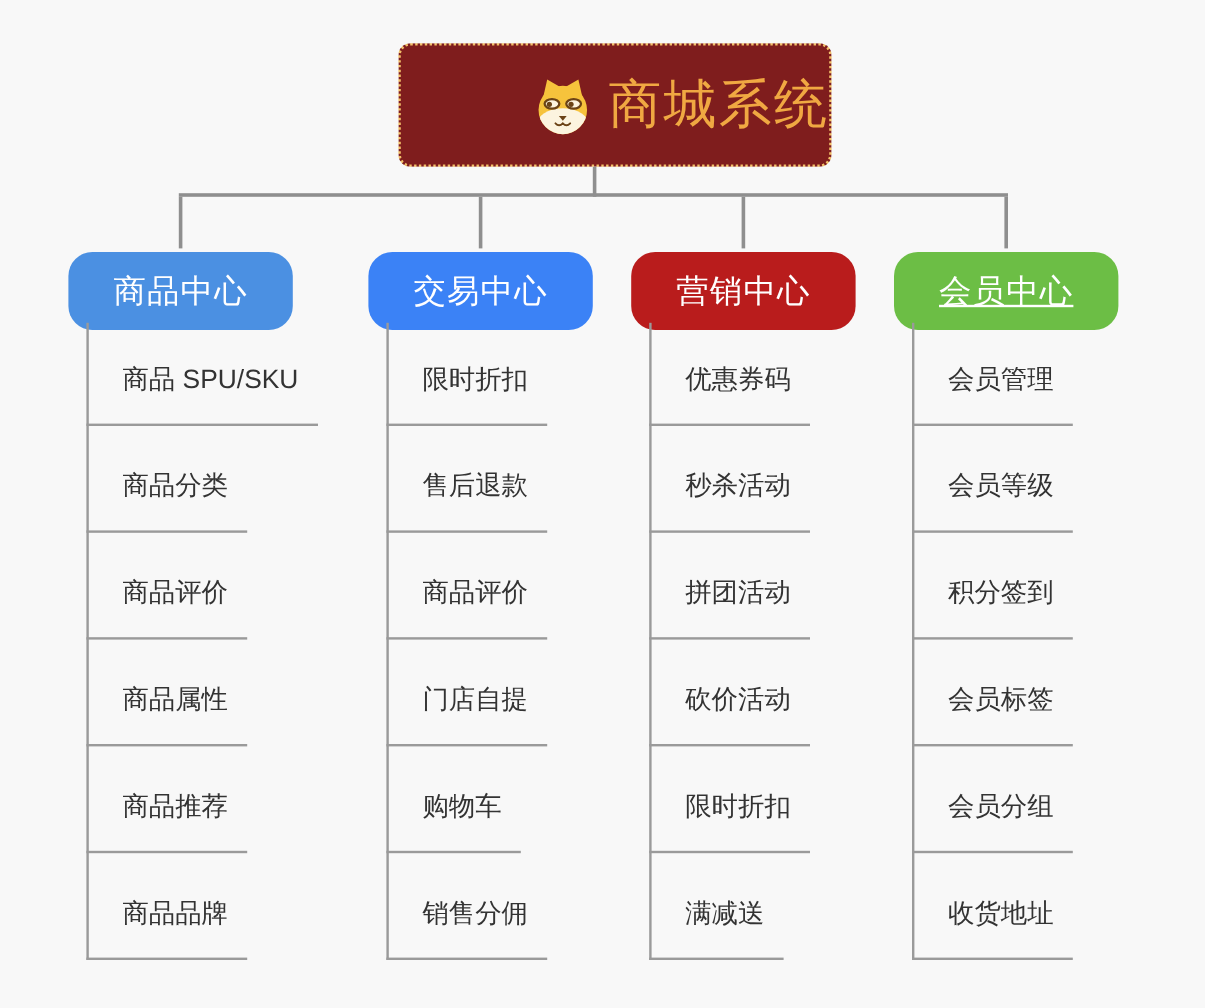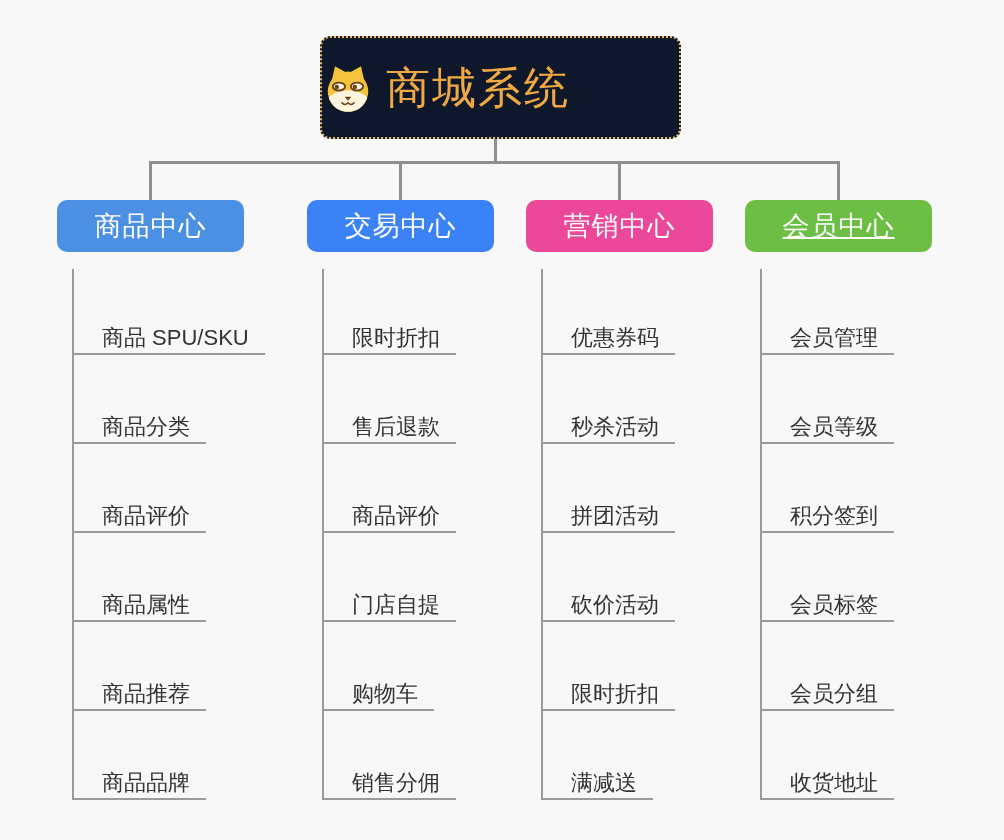--- a/index.html
+++ b/index.html
@@ -14,69 +14,69 @@
     overflow: hidden;
   }
   #canvas {
     position: relative;
     width: 1004px;
     height: 840px;
   }
   
   .root-node {
     position: absolute;
-    left: 320px;
+    left: 332px;
     top: 36px;
     width: 361px;
     height: 103px;
     box-sizing: border-box;
-    background: #0f172a;
+    background: #7f1d1d;
     border: 2px dotted #f2c06a;
     border-radius: 10px;
     display: flex;
     align-items: center;
-    justify-content: flex-start;
+    justify-content: flex-end;
     gap: 12px;
     cursor: pointer;
   }
   .root-title {
     font-size: 44px;
     font-weight: 500;
     letter-spacing: 2px;
     color: #f0a842;
     line-height: 1;
     white-space: nowrap;
   }
   
   .line {
     position: absolute;
     background: #8f8f8f;
   }
   
   .branch-box {
     position: absolute;
-    top: 200px;
+    top: 210px;
     width: 187px;
-    height: 52px;
-    border-radius: 10px;
+    height: 65px;
+    border-radius: 20px;
     display: flex;
     align-items: center;
     justify-content: center;
     color: #ffffff;
     font-size: 27px;
     letter-spacing: 1px;
     white-space: nowrap;
     cursor: pointer;
   }
   
   .item {
     position: absolute;
     box-sizing: border-box;
     height: 40px;
-    padding: 0 16px 0 30px;
+    padding: 0 16px 22px 30px;
     border-bottom: 2px solid #9a9a9a;
     display: flex;
     align-items: flex-end;
     font-size: 22px;
     color: #333333;
     white-space: nowrap;
     cursor: pointer;
   }
 </style>
 </head>
@@ -121,21 +121,21 @@
       <div class="line" style="left: 399px; top: 164px; width: 3px; height: 43px;"></div>
       <div class="branch-box" style="left: 307px; background: #3b82f6;">交易中心</div>
       <div class="line" style="left: 322px; top: 269px; width: 2px; height: 531px; background: rgb(154, 154, 154);"></div>
       <div class="item" style="left: 322px; top: 315px;">限时折扣</div>
       <div class="item" style="left: 322px; top: 404px;">售后退款</div>
       <div class="item" style="left: 322px; top: 493px;">商品评价</div>
       <div class="item" style="left: 322px; top: 582px;">门店自提</div>
       <div class="item" style="left: 322px; top: 671px;">购物车</div>
       <div class="item" style="left: 322px; top: 760px;">销售分佣</div>
       <div class="line" style="left: 618px; top: 164px; width: 3px; height: 43px;"></div>
-      <div class="branch-box" style="left: 526px; background: #ec4899;">营销中心</div>
+      <div class="branch-box" style="left: 526px; background: #b91c1c;">营销中心</div>
       <div class="line" style="left: 541px; top: 269px; width: 2px; height: 531px; background: rgb(154, 154, 154);"></div>
       <div class="item" style="left: 541px; top: 315px;">优惠券码</div>
       <div class="item" style="left: 541px; top: 404px;">秒杀活动</div>
       <div class="item" style="left: 541px; top: 493px;">拼团活动</div>
       <div class="item" style="left: 541px; top: 582px;">砍价活动</div>
       <div class="item" style="left: 541px; top: 671px;">限时折扣</div>
       <div class="item" style="left: 541px; top: 760px;">满减送</div>
       <div class="line" style="left: 837px; top: 164px; width: 3px; height: 43px;"></div>
       <div class="branch-box" style="left: 745px; background: rgb(108, 190, 69); text-decoration: underline;">会员中心</div>
       <div class="line" style="left: 760px; top: 269px; width: 2px; height: 531px; background: rgb(154, 154, 154);"></div>

